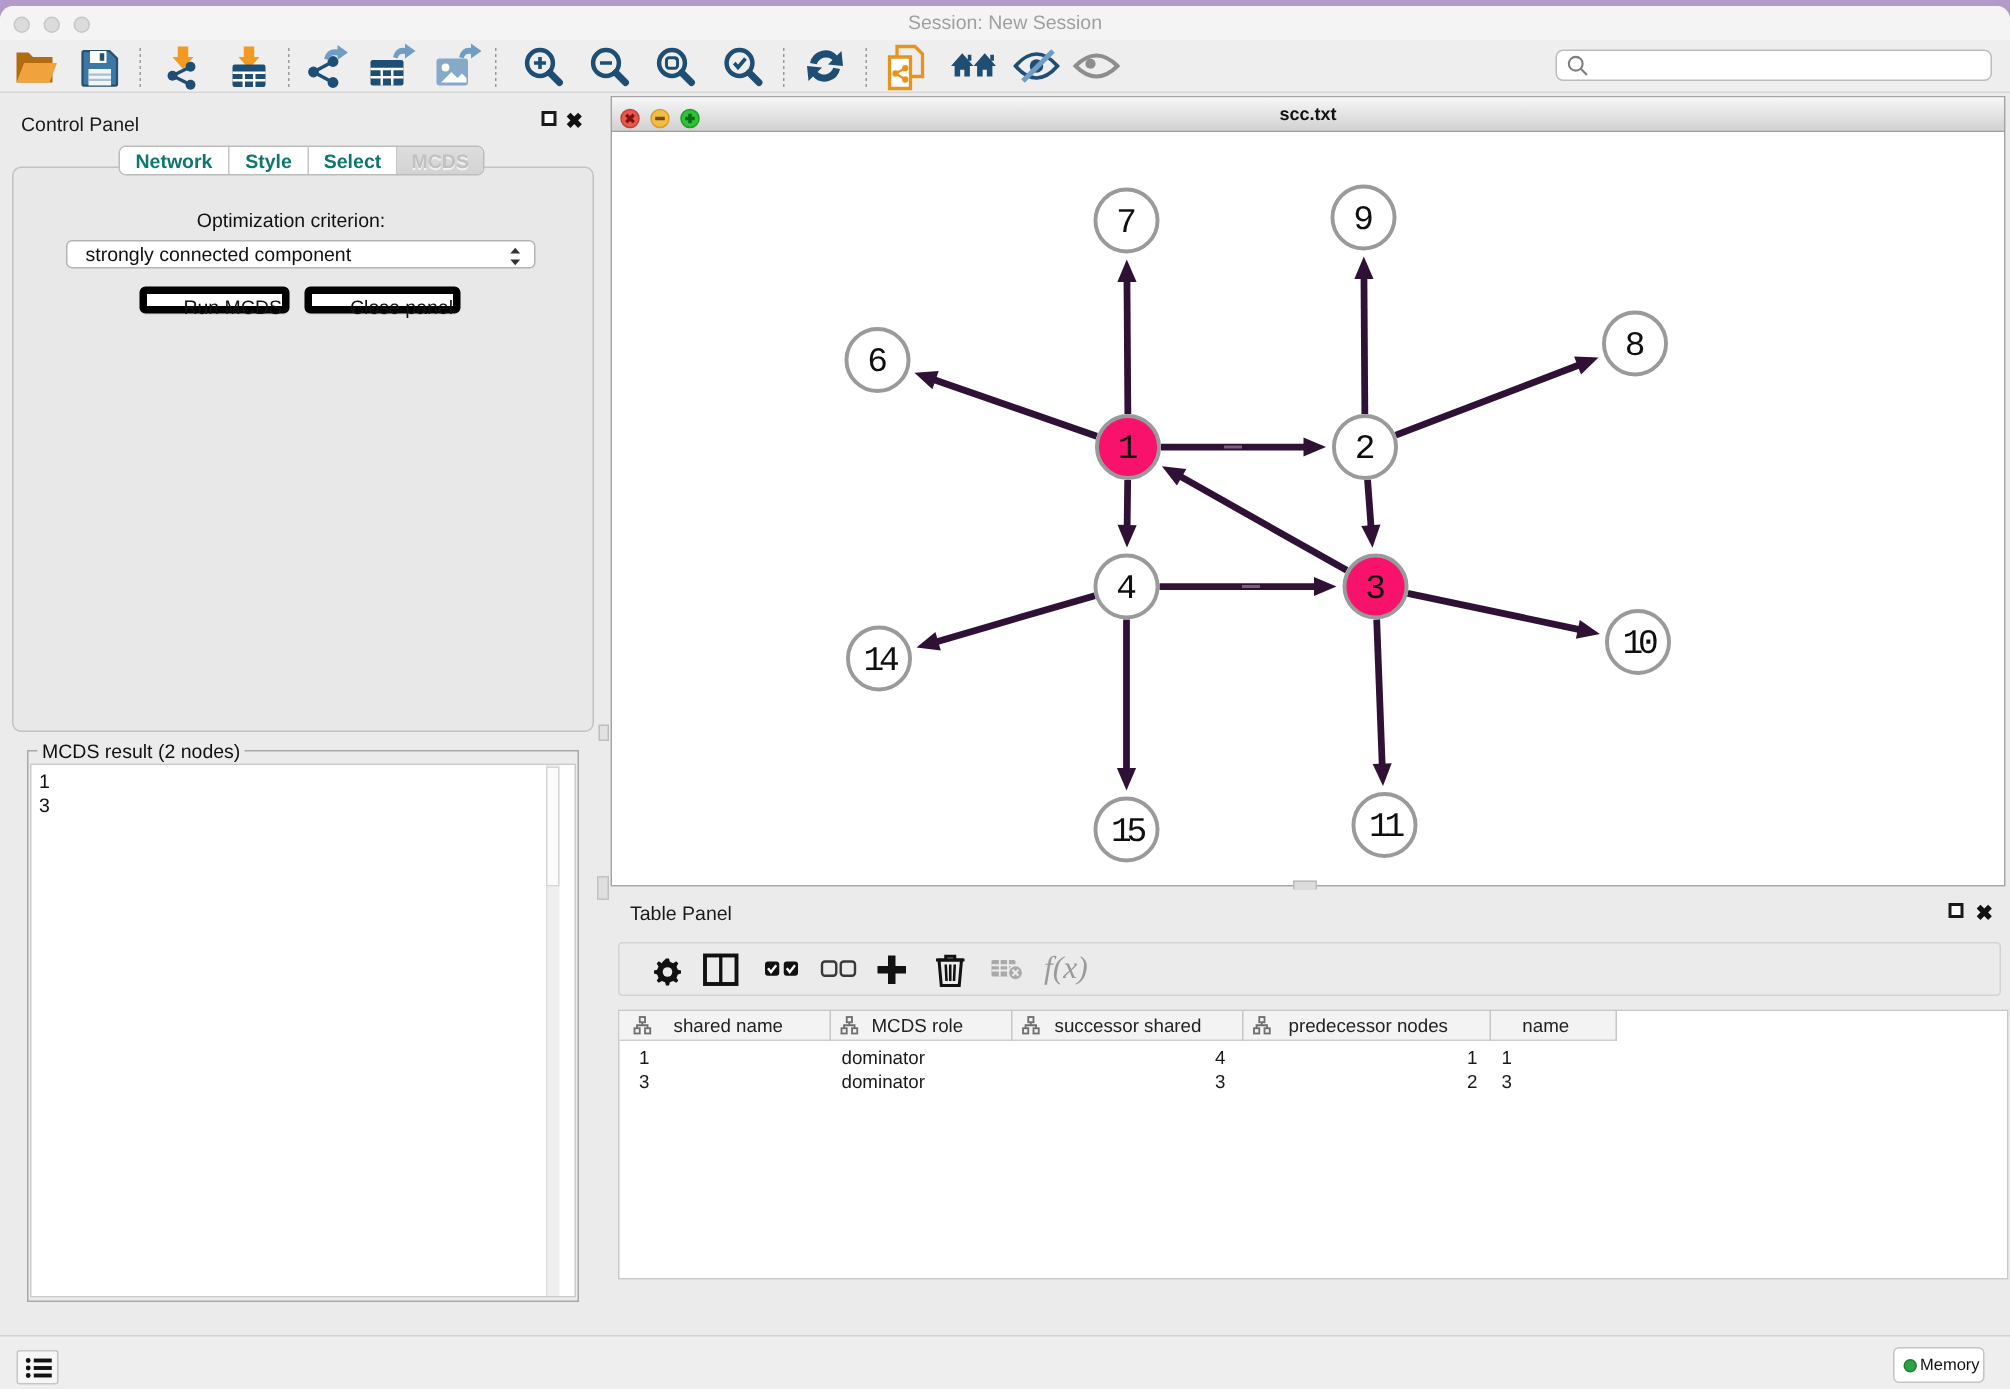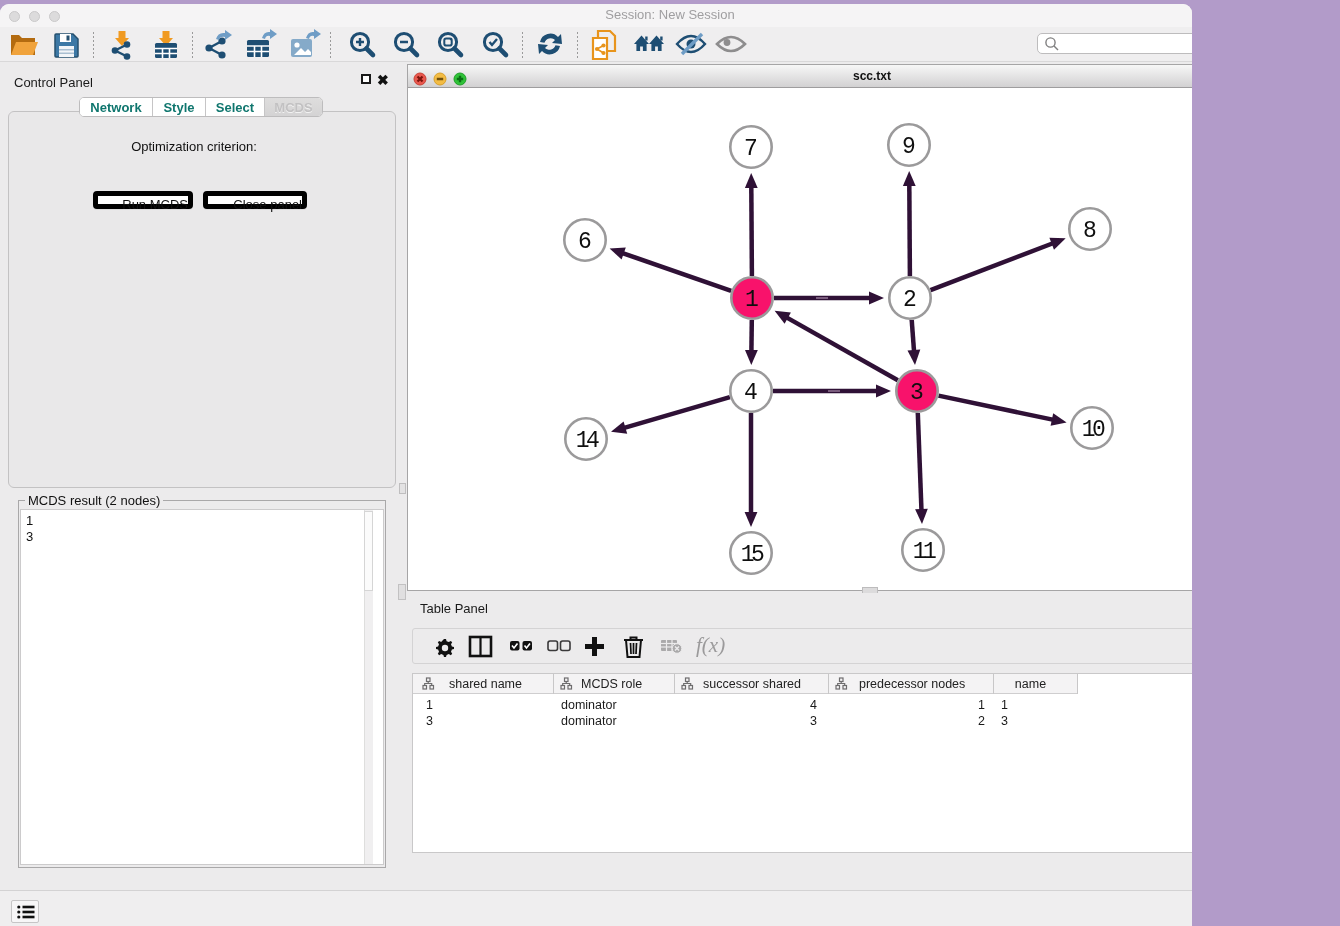--- a/index.html
+++ b/index.html
@@ -1,17 +1,17 @@
 <!DOCTYPE html>
 <html><head><meta charset="utf-8">
 <style>
 *{margin:0;padding:0;box-sizing:border-box}
 html,body{width:1340px;height:926px;overflow:hidden}
 body{background:#b29bc9;font-family:"Liberation Sans",sans-serif;position:relative}
-#win{position:absolute;left:0;top:4px;width:1192px;height:922px;background:#ecebec;border-top-left-radius:9px;border-top-right-radius:9px;overflow:hidden}
+#win{position:absolute;left:0;top:4px;width:1340px;height:922px;background:#ecebec;border-top-left-radius:9px;border-top-right-radius:9px;overflow:hidden}
 
 #titlebar{position:absolute;left:0;top:0;width:1340px;height:23px;background:#f5f4f5}
 .tl{position:absolute;top:7px;width:11px;height:11px;border-radius:50%;background:#dcdbdc;border:1px solid #c9c8c9}
 #apptitle{position:absolute;top:3px;left:0;width:1340px;text-align:center;font-size:13px;color:#9f9ea0}
 
 #toolbar{position:absolute;left:0;top:23px;width:1340px;height:35px;background:#efeeef;border-bottom:1px solid #d9d8d9}
 .tbsep{position:absolute;top:5px;height:26px;width:1px;background-image:linear-gradient(#9a9a9a 50%,rgba(0,0,0,0) 50%);background-size:1px 4px}
 #search{position:absolute;left:1037px;top:6px;width:291px;height:21px;background:#fff;border:1px solid #bdbcbd;border-radius:5px}
 
 #cpanel{position:absolute;left:0;top:59px;width:406px;height:827px;background:#ecebec}
@@ -214,20 +214,25 @@
     <div class="floatbox" style="left:361px;top:11px"></div>
     <div class="closex" style="left:377px;top:11px">✖</div>
     <div id="tabpane"></div>
     <div class="seg" style="left:79px;top:34px;width:244px">
       <div class="s" style="width:72px">Network</div>
       <div class="s" style="width:53px">Style</div>
       <div class="s" style="width:59px">Select</div>
       <div class="s dis" style="width:58px">MCDS</div>
     </div>
     <div id="optlabel">Optimization criterion:</div>
+    <div id="dropdown">strongly connected component
+      <svg style="position:absolute;right:8px;top:3px" width="9" height="14" viewBox="0 0 9 14">
+          <path d="M1.2 5 L4.5 1.2 L7.8 5z M1.2 9 L4.5 12.8 L7.8 9z" fill="#333"></path>
+        </svg>
+    </div>
     <div class="btn" style="left:93px;top:128px;width:100px">Run MCDS</div>
     <div class="btn" style="left:203px;top:128px;width:104px">Close panel</div>
     <div id="mcdsgroup">
       <div id="mcdslabel">MCDS result (2 nodes)</div>
       <div id="mcdswhite">
         <div style="position:absolute;left:5px;top:3px;font-size:13px;color:#111;line-height:16px">1<br>3</div>
         <div id="mcdstrack"></div>
         <div id="mcdsthumb"></div>
       </div>
     </div>

